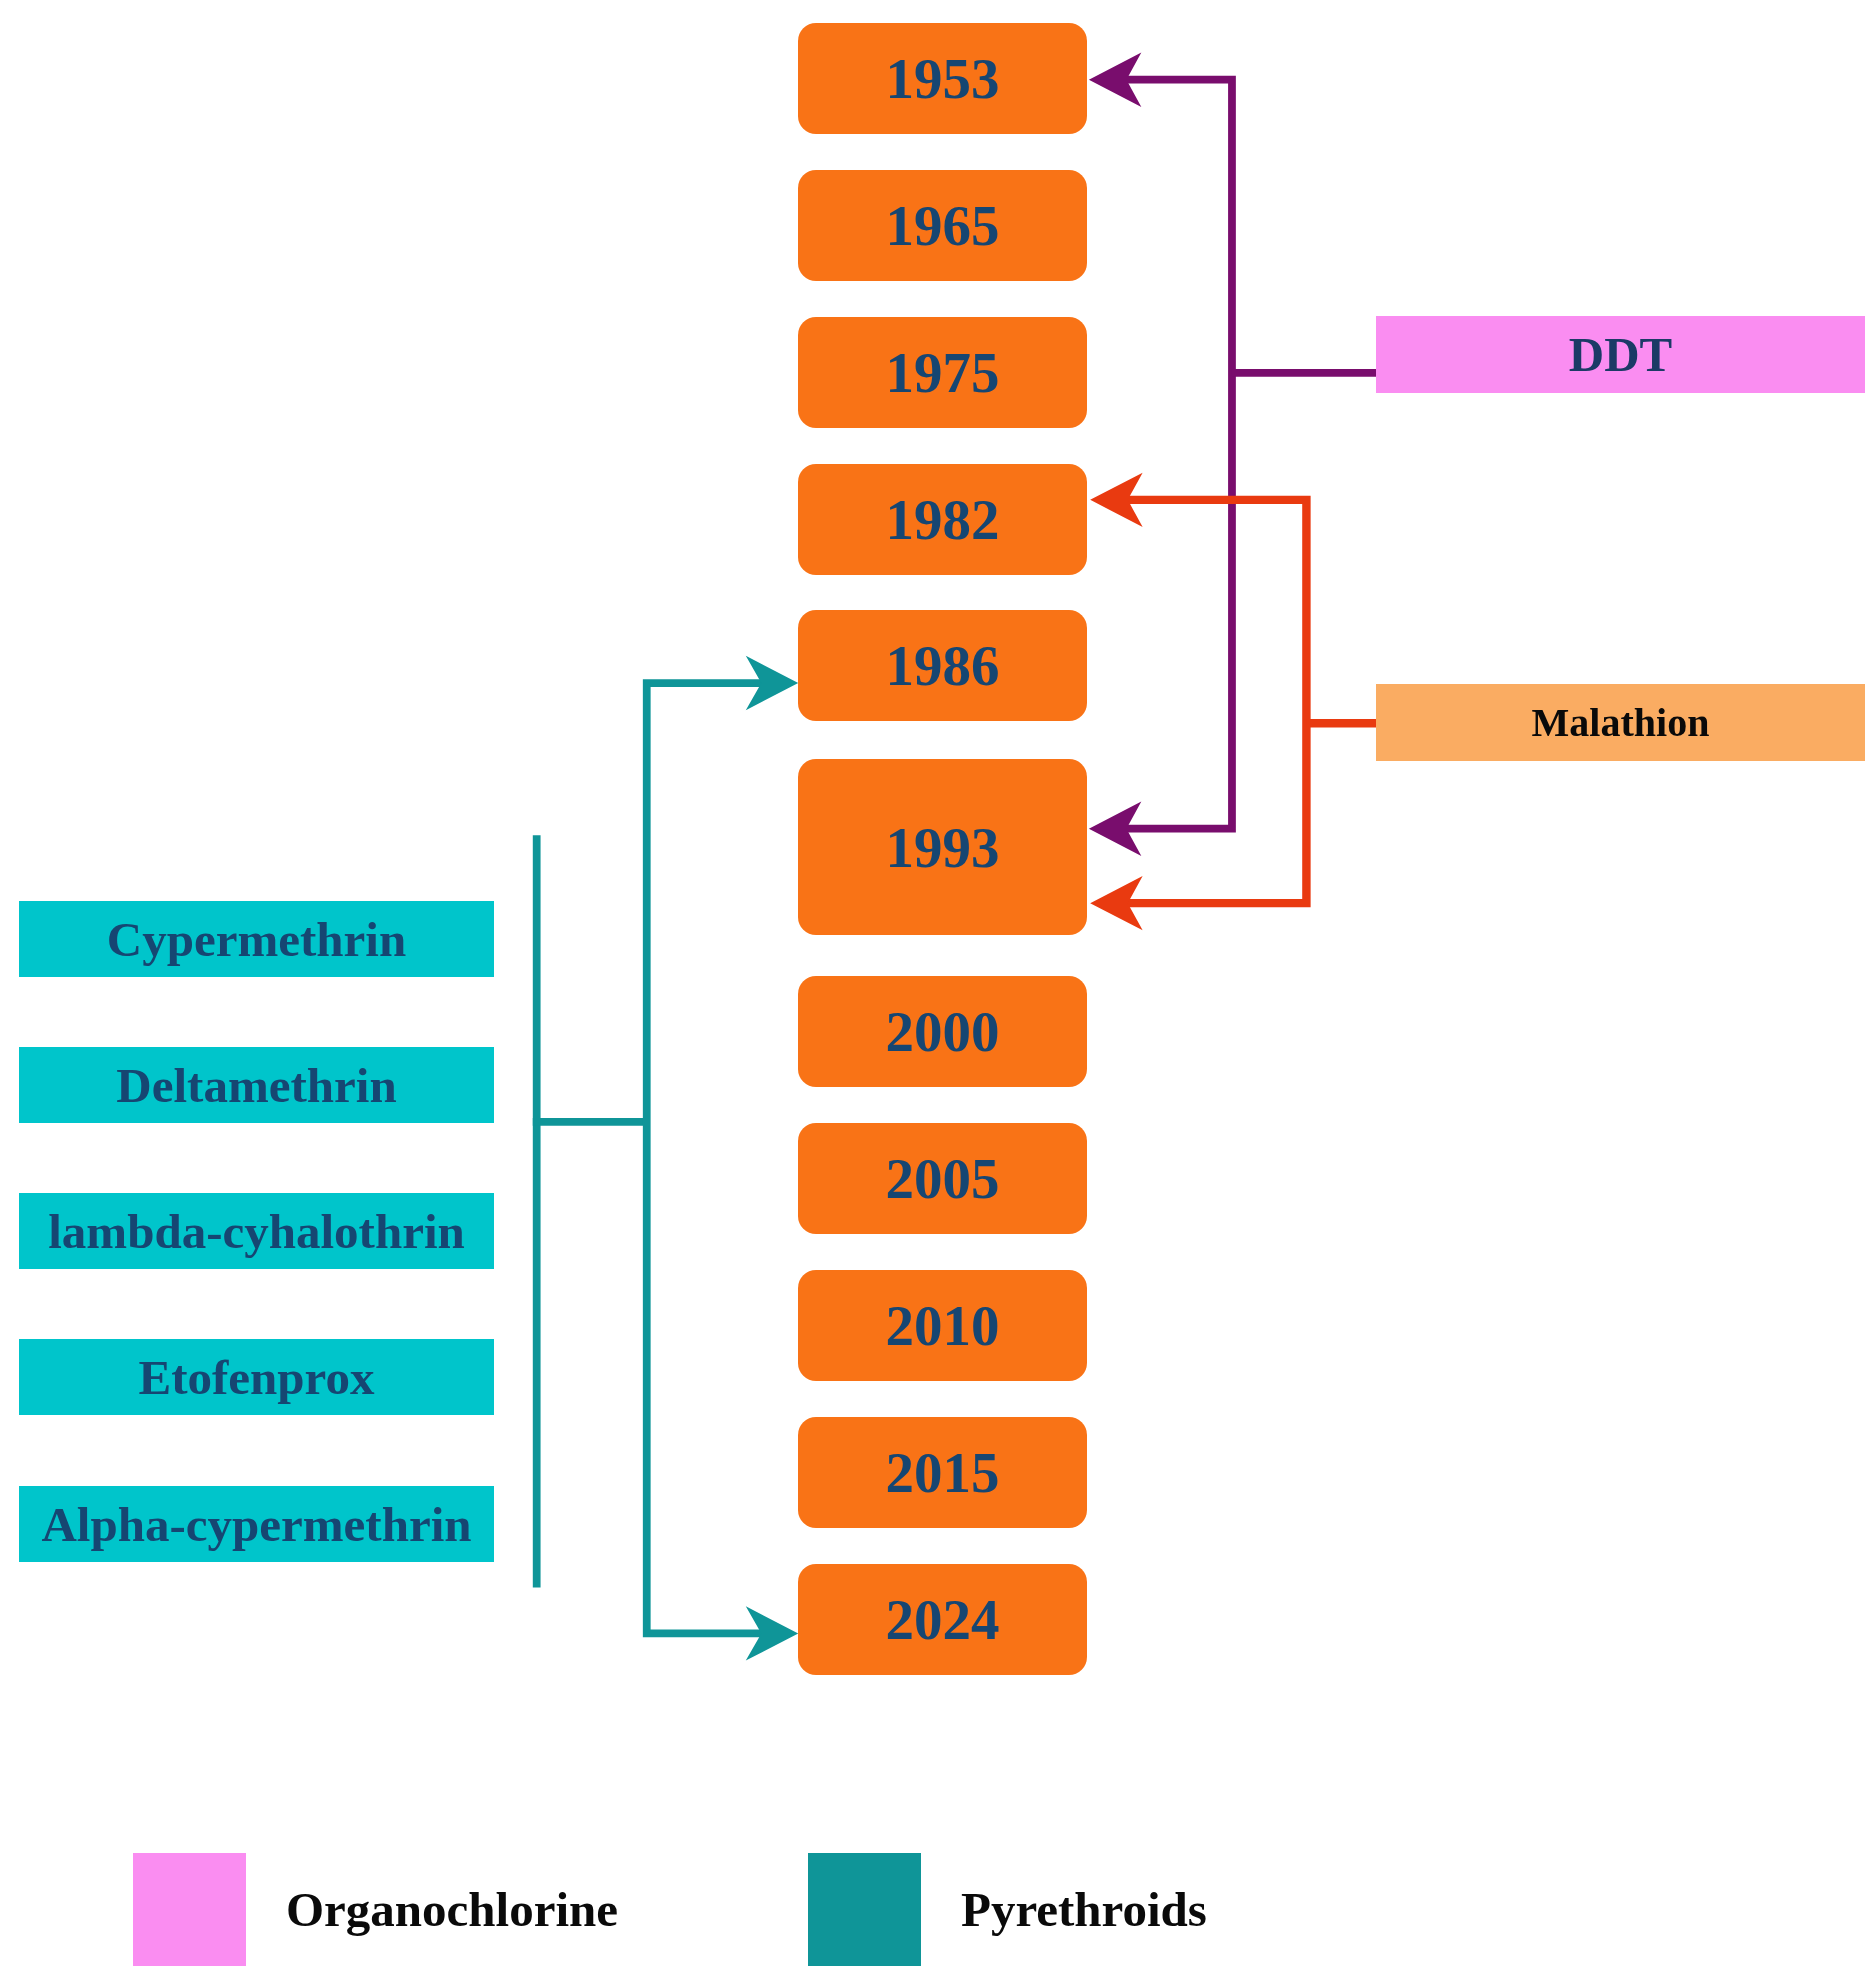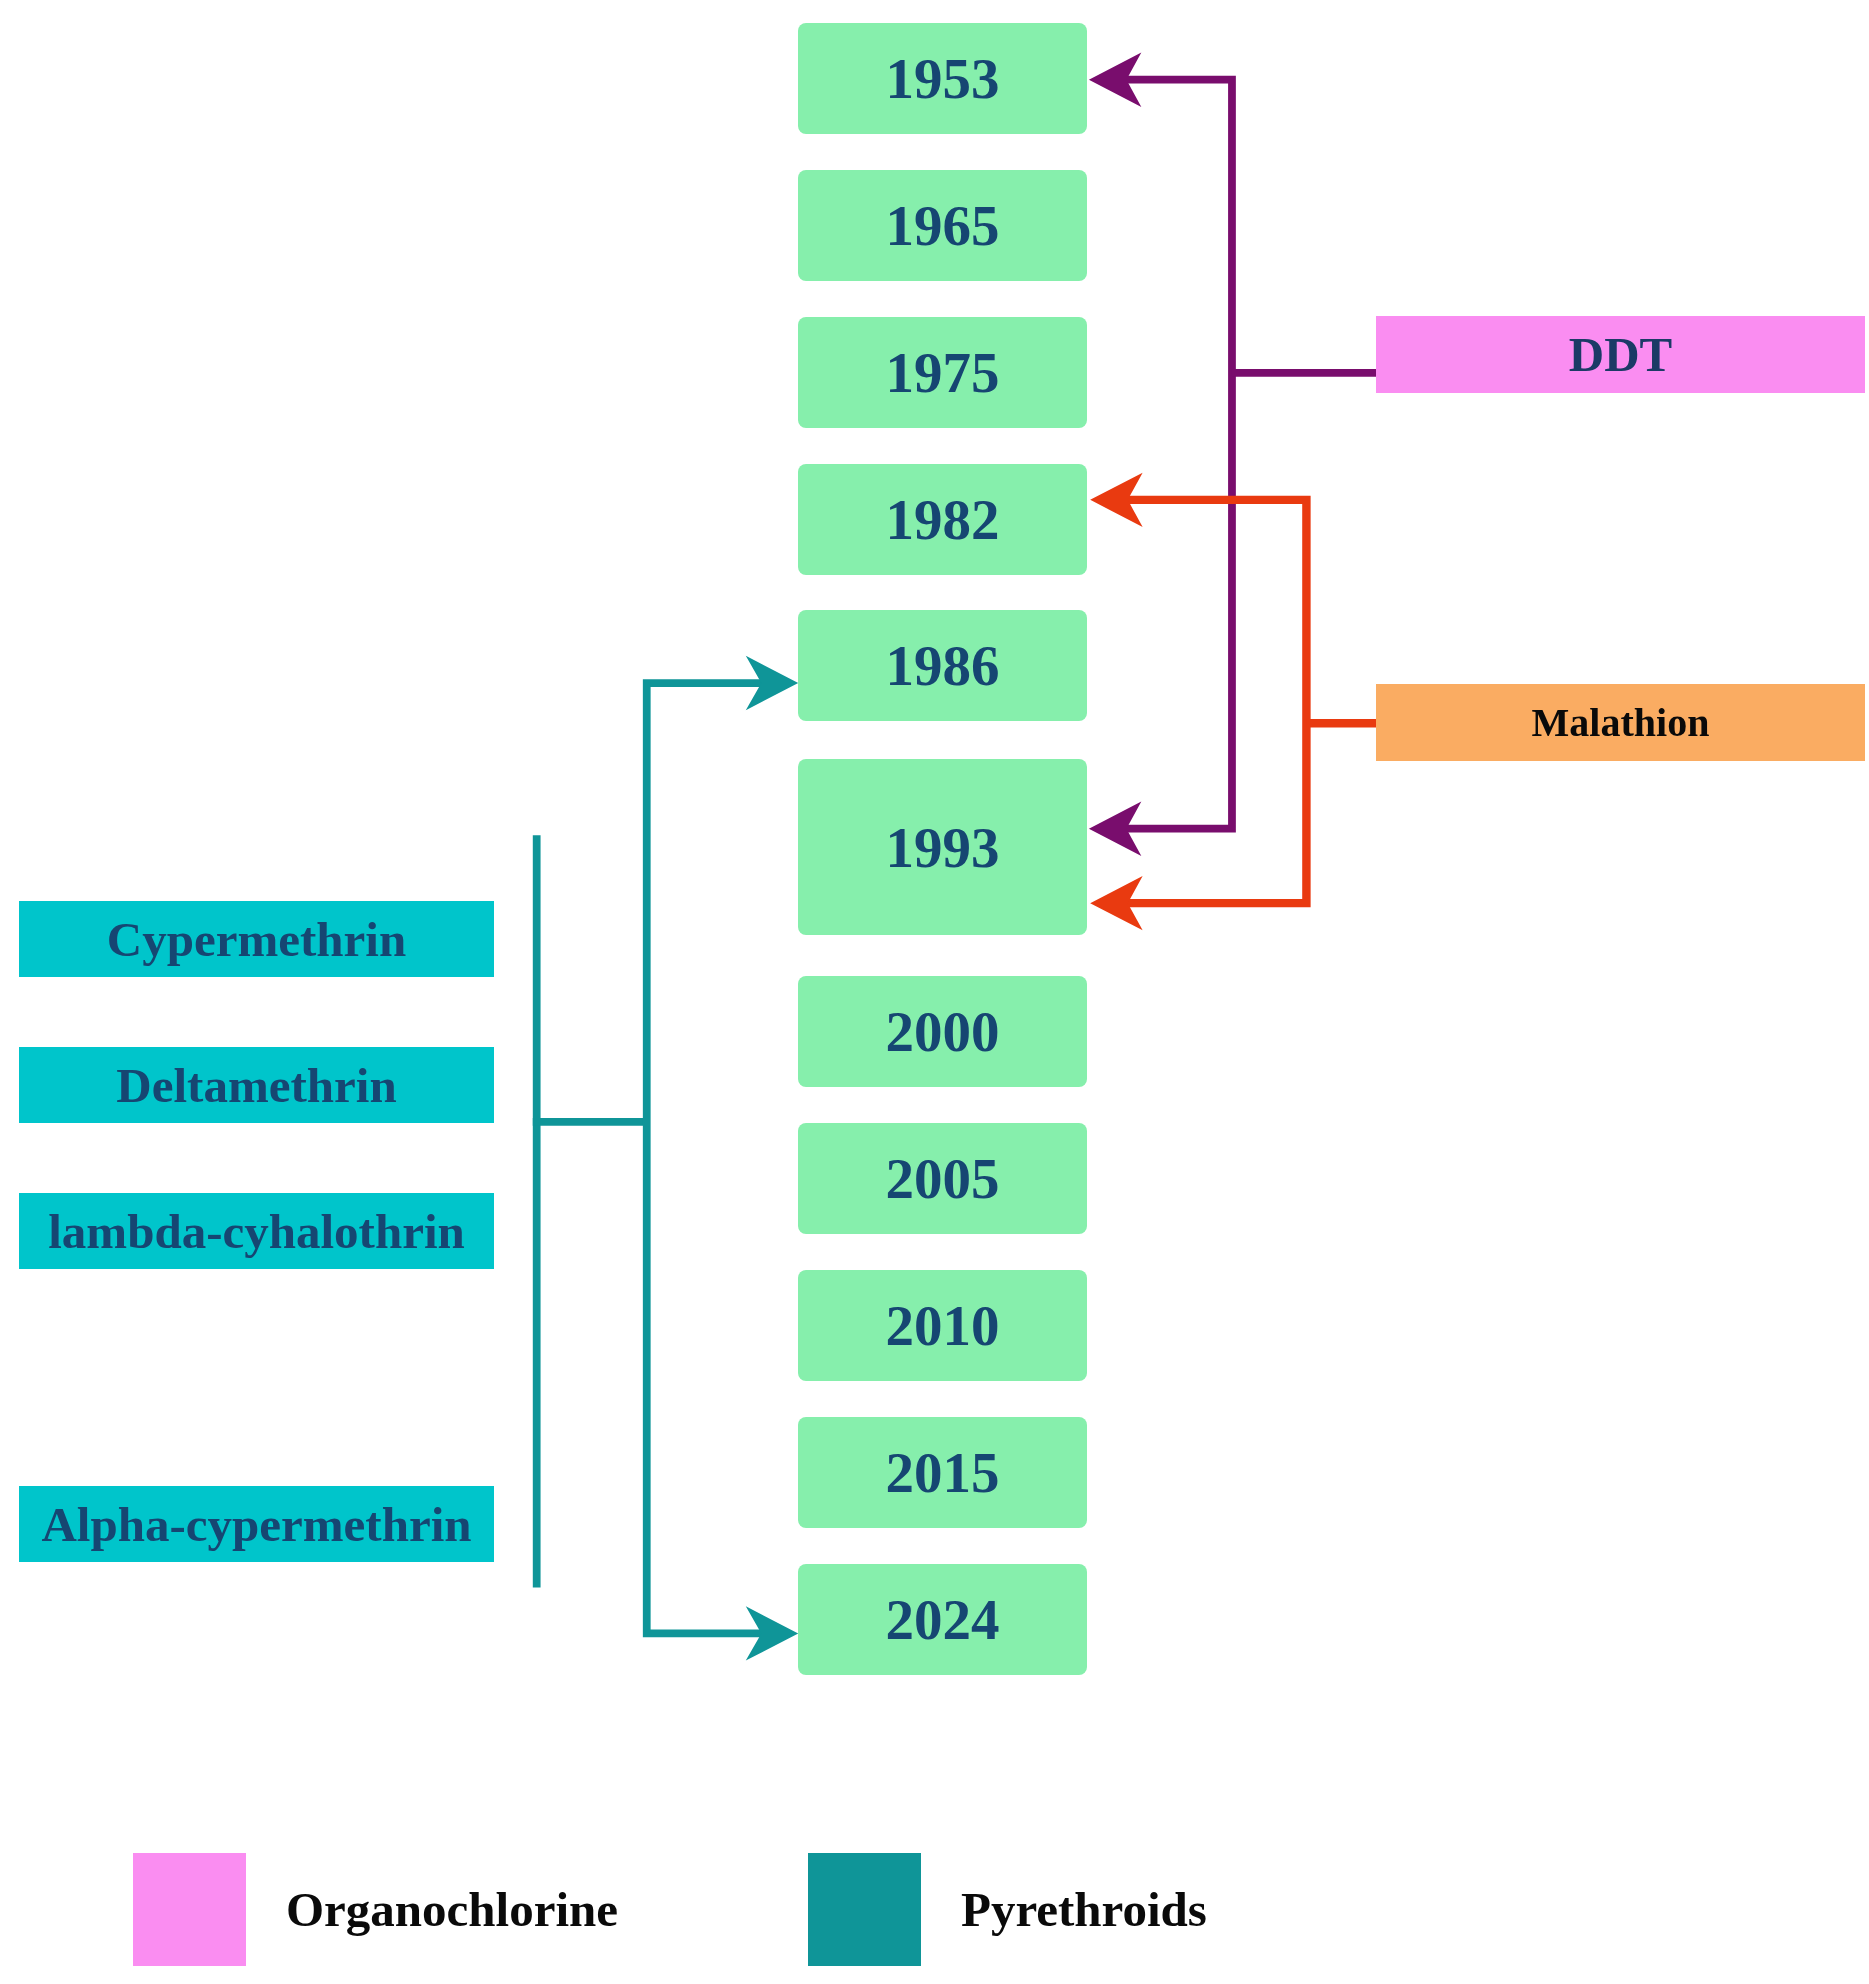--- a/index.html
+++ b/index.html
@@ -8,21 +8,21 @@
     width:1869px;height:1985px;
     background:#ffffff;
     font-family:"Liberation Serif","DejaVu Serif",serif;
     overflow:hidden;
   }
   .wires{position:absolute;left:0;top:0;width:1869px;height:1985px;z-index:1;}
   .box{position:absolute;display:flex;align-items:center;justify-content:center;box-sizing:border-box;z-index:2;}
   
   .yearbox{
     left:798px;width:289px;height:111px;
-    background:#86efac;border-radius:8px;
+    background:#f97316;border-radius:18px;
     color:#164672;font-weight:bold;font-size:57px;
   }
   .yearbox.tall{height:176px;}
   
   .pybox{
     left:19px;width:475px;height:76px;
     background:#00C5CB;color:#164672;
     font-weight:bold;font-size:49px;
   }
   
@@ -83,20 +83,21 @@
   <div class="box yearbox tall" style="top:759px">1993</div>
   <div class="box yearbox" style="top:976px">2000</div>
   <div class="box yearbox" style="top:1123px">2005</div>
   <div class="box yearbox" style="top:1270px">2010</div>
   <div class="box yearbox" style="top:1417px">2015</div>
   <div class="box yearbox" style="top:1564px">2024</div>
 
   <div class="box pybox" style="top:901px">Cypermethrin</div>
   <div class="box pybox" style="top:1047px">Deltamethrin</div>
   <div class="box pybox" style="top:1193px">lambda-cyhalothrin</div>
+  <div class="box pybox" style="top:1339px">Etofenprox</div>
   <div class="box pybox" style="top:1486px">Alpha-cypermethrin</div>
 
   <div class="box ddtbox">DDT</div>
   <div class="box malbox">Malathion</div>
 
   <div class="legend-item leg-1">
     <div class="swatch pink"></div>
     <div class="legend-label">Organochlorine</div>
   </div>
   <div class="legend-item leg-2">

